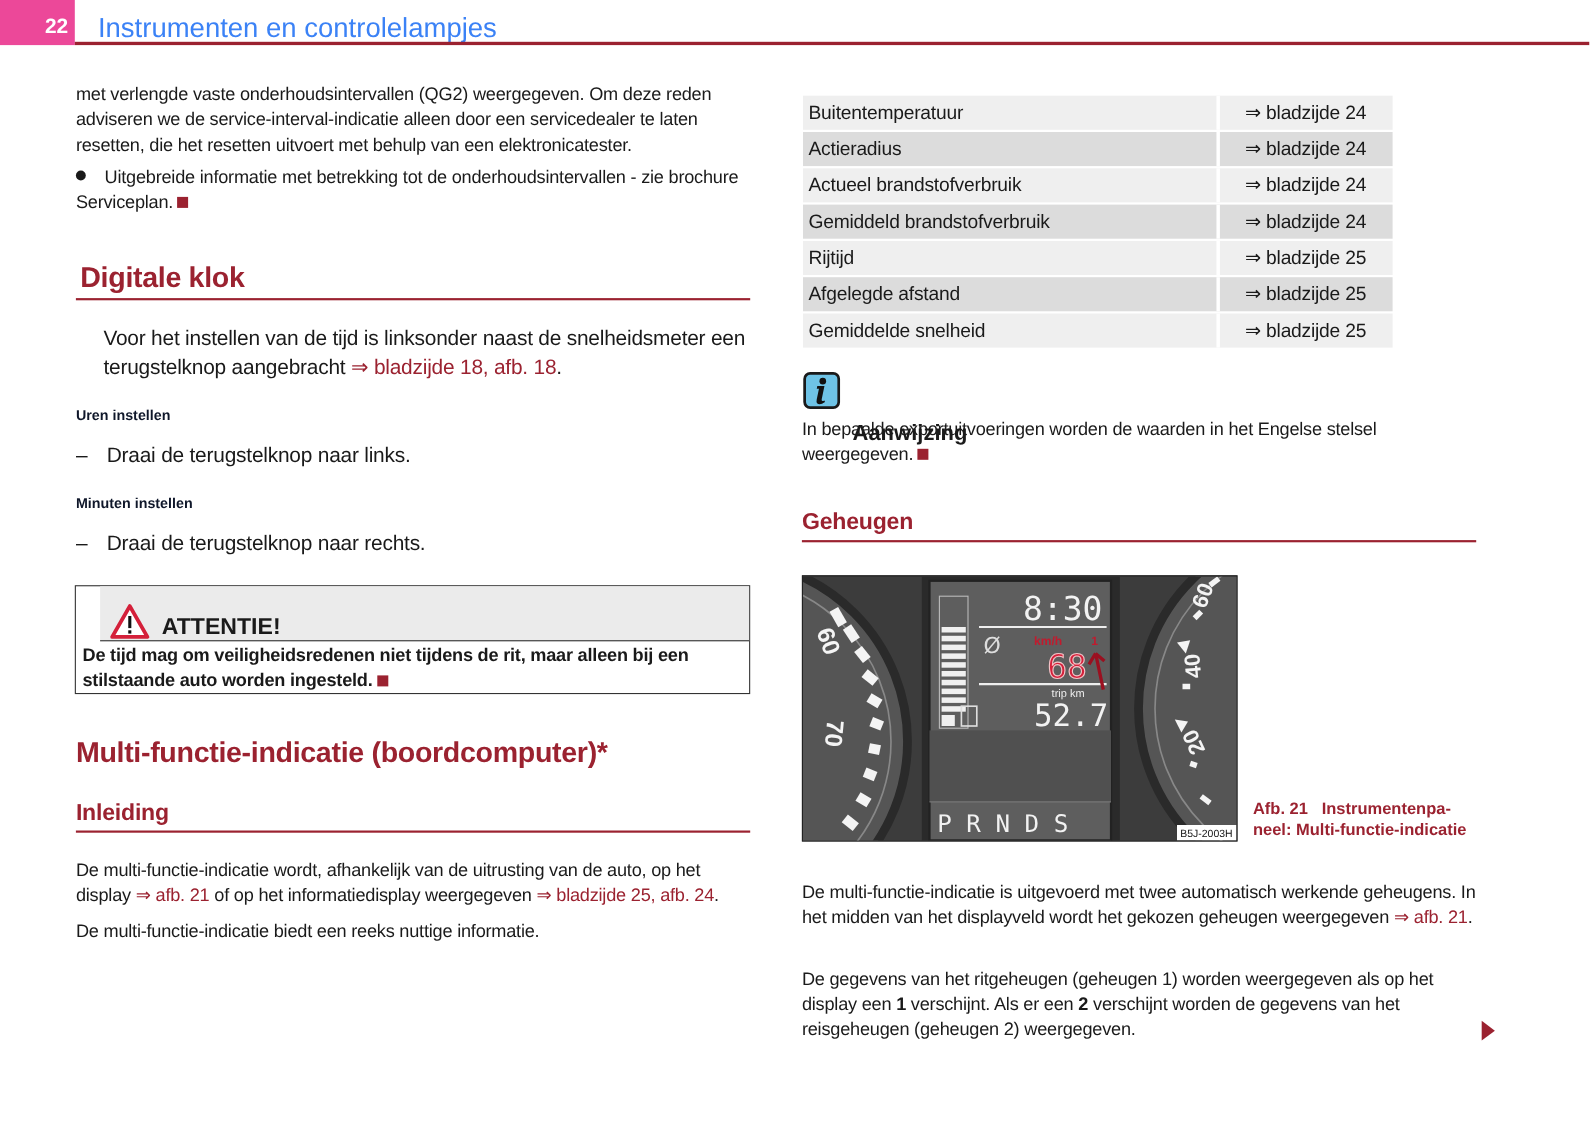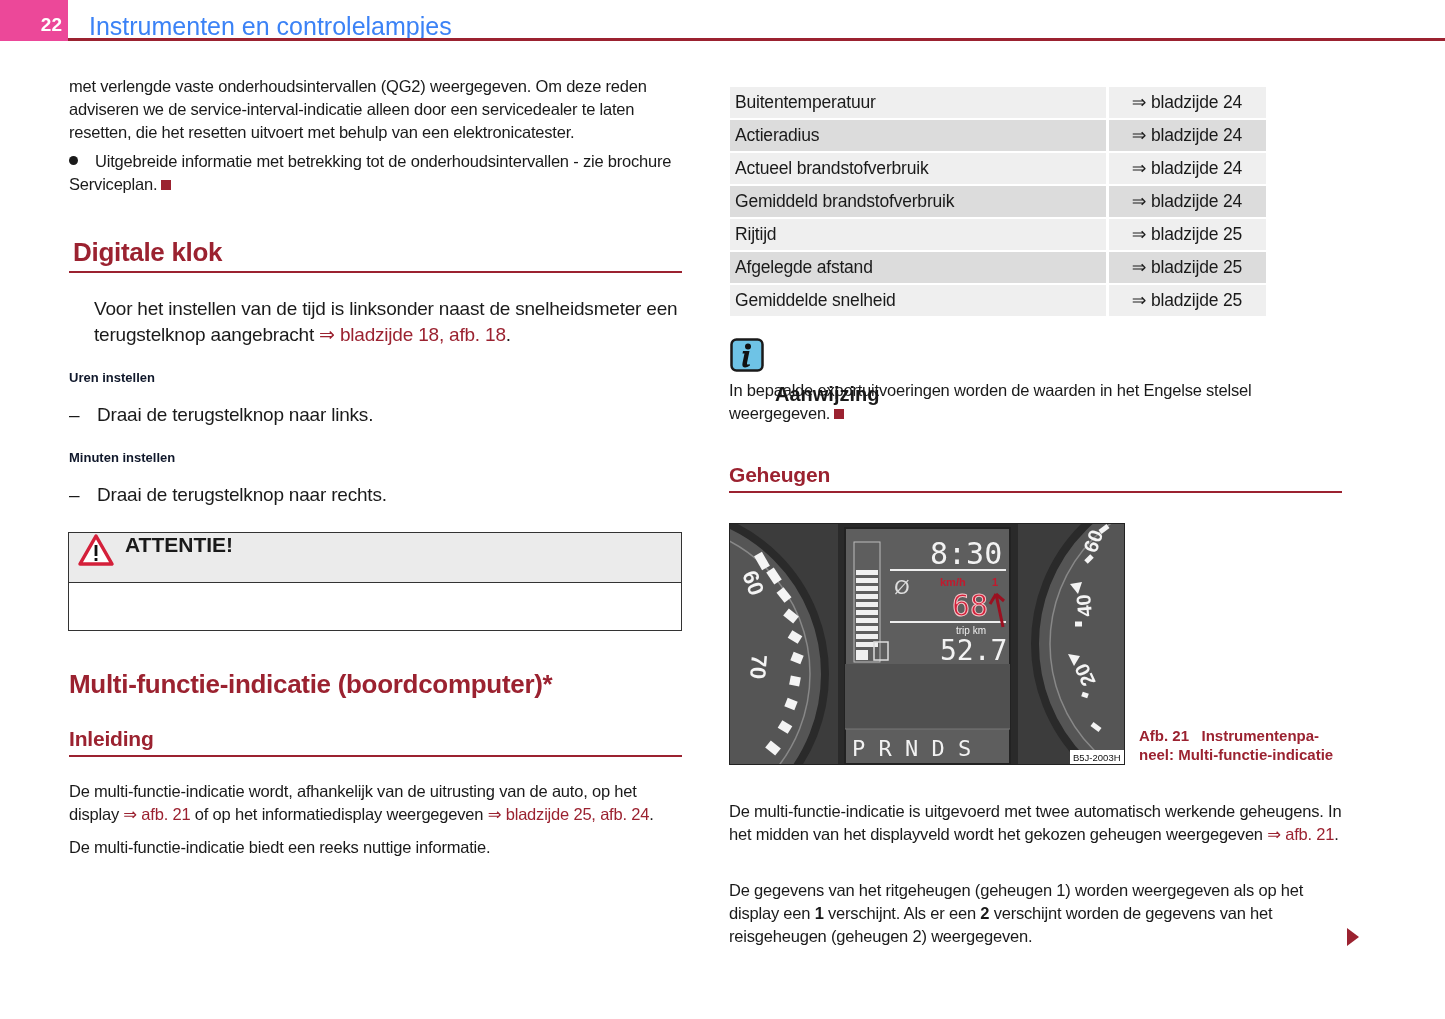--- a/index.html
+++ b/index.html
@@ -17,21 +17,21 @@
     .h-big { font-size: 26px; font-weight: bold; color: #9b2230; letter-spacing: -0.3px; }
     .h-mid { font-size: 21px; font-weight: bold; color: #9b2230; letter-spacing: -0.2px; }
     .rule { height: 2px; background: #9b2230; }
     .sub { font-size: 13px; font-weight: bold; color: #0f172a; }
     .stop { display: inline-block; width: 10px; height: 10px; background: #9b2230; margin-left: 4px; vertical-align: 0px; }
     .dash-item { display: flex; }
     .dash-item .d { width: 28px; }
     .bullet-row .dot { display:inline-block; width: 9px; height: 9px; border-radius: 50%; background:#1a1a1a; margin-right: 17px; vertical-align: 2px; }
     
     .warn { position: absolute; left: 68px; top: 532px; width: 614px; height: 99px; border: 1.5px solid #333; }
-    .warn-head { height: 50px; background: #ebebeb; border-bottom: 1.5px solid #333; display: flex; align-items: flex-start; padding-left: 8px; }
+    .warn-head { height: 50px; background: #ebebeb; border-bottom: 1.5px solid #333; display: flex; align-items: flex-end; padding-left: 8px; margin-left: 22px; }
     .warn-head .title { font-size: 21px; font-weight: bold; margin-left: 10px; }
     .warn-body { padding: 2px 6px; font-size: 16.5px; font-weight: bold; line-height: 23px; letter-spacing: -0.2px; }
     
     .tbl { position: absolute; left: 730px; top: 85px; width: 536px; border-collapse: separate; border-spacing: 0 2px; }
     .tbl td { height: 31px; font-size: 17.5px; padding-left: 5px; letter-spacing: -0.2px; }
     .tbl tr:nth-child(odd) td { background: #efefef; }
     .tbl tr:nth-child(even) td { background: #dcdcdc; }
     .tbl td.ref { width: 160px; text-align: right; padding-right: 24px; border-left: 3px solid #fff; }
     
     .info-icon { position: absolute; left: 730px; top: 338px; width: 34px; height: 34px; }
@@ -76,20 +76,23 @@
 </div>
 
 <div class="warn">
   <div class="warn-head">
     <svg width="38" height="34" viewBox="0 0 38 34">
       <path d="M19 3 L35 31 L3 31 Z" fill="#fff" stroke="#d4203a" stroke-width="3.5" stroke-linejoin="round"></path>
       <rect x="17.6" y="12" width="2.8" height="11" fill="#111"></rect>
       <rect x="17.6" y="25" width="2.8" height="3" fill="#111"></rect>
     </svg>
     <span class="title">ATTENTIE!</span>
+  </div>
+  <div class="warn-body">
+    <span>De tijd mag om veiligheidsredenen niet tijdens de rit, maar alleen bij een stilstaande auto worden ingesteld.</span><span class="stop"></span>
   </div>
 </div>
 
 <div class="col h-big" style="left:69px; top:669px;">Multi-functie-indicatie (boordcomputer)*</div>
 <div class="col h-mid" style="left:69px; top:727px;">Inleiding</div>
 <div class="col rule" style="left:69px; top:755px; width:613px;"></div>
 
 <div class="col body-s" style="left:69px; top:780px; width:620px;">
   <span>De multi-functie-indicatie wordt, afhankelijk van de uitrusting van de auto, op het display</span>
   <span class="red">⇒ afb. 21</span>

